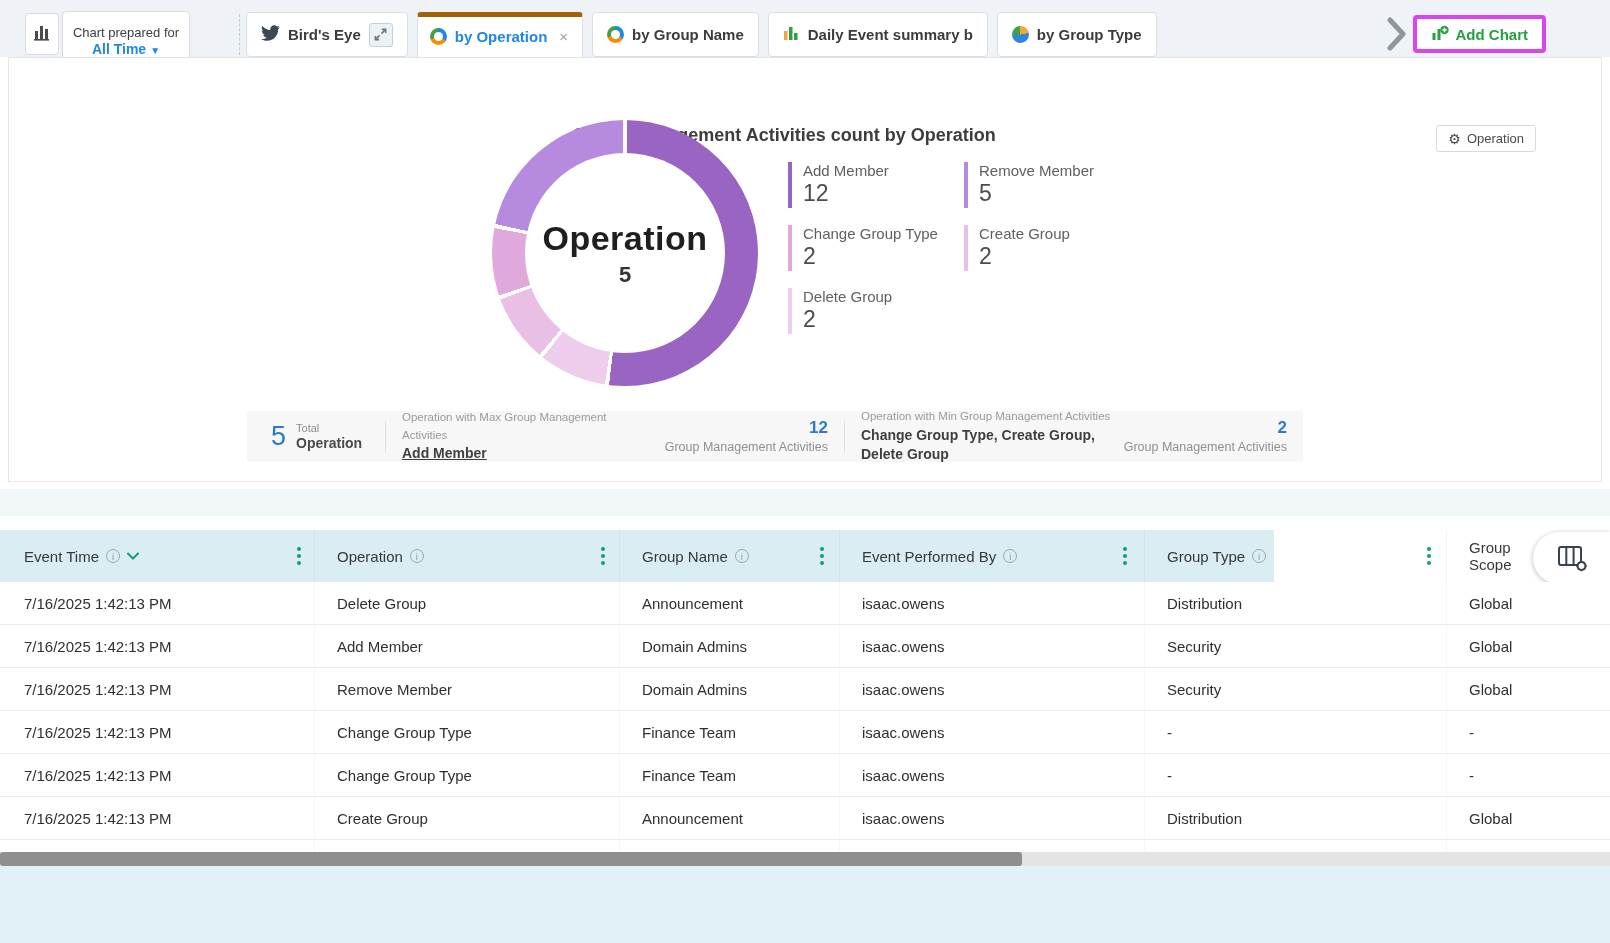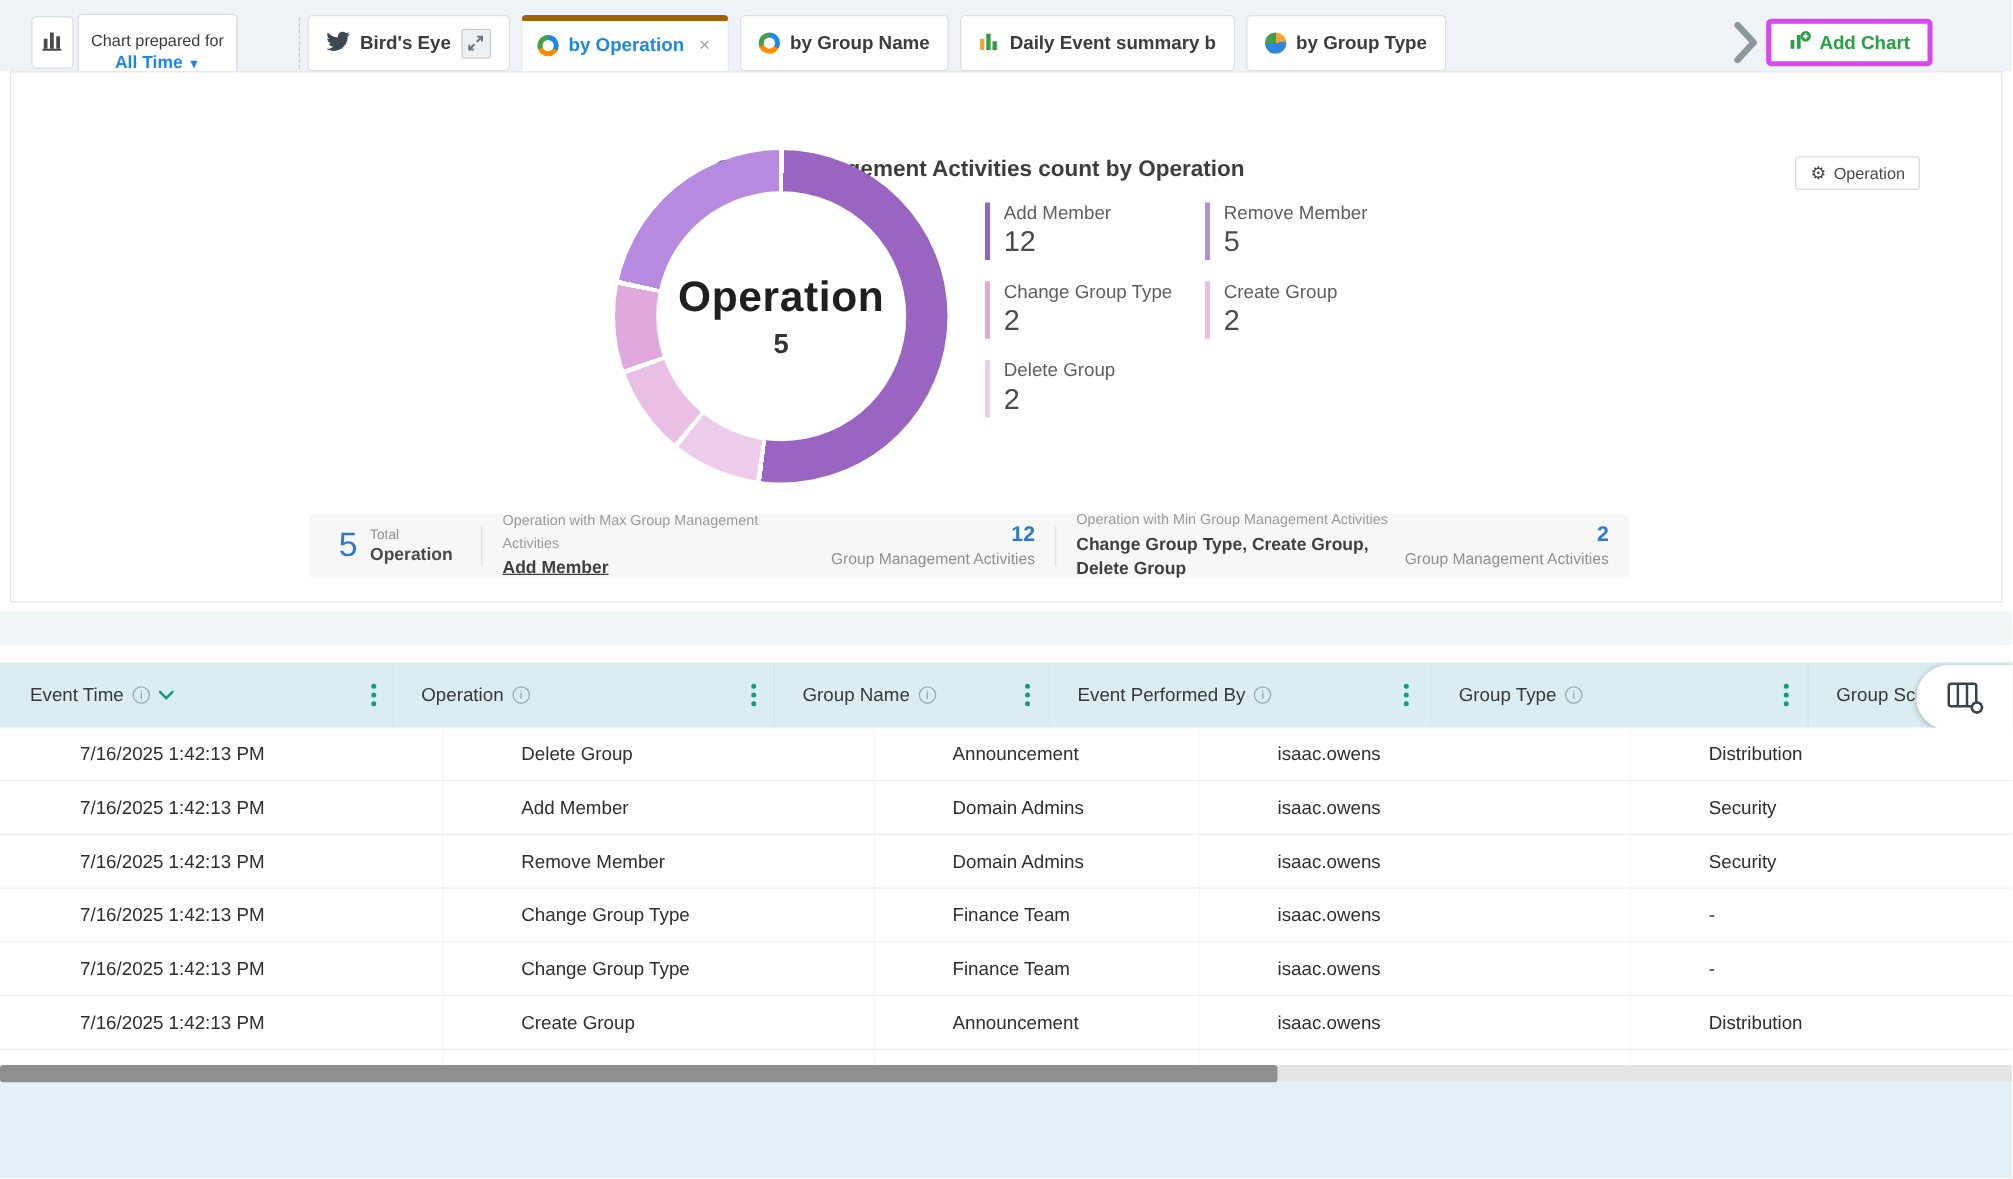--- a/index.html
+++ b/index.html
@@ -51,34 +51,34 @@
   .stat-caption { font-size:11.5px; color:#9a9a9a; line-height:1.5; }
   .stat-name { font-size:14px; font-weight:bold; color:#3f3f3f; line-height:1.4; }
   .stat-name.u { text-decoration:underline; }
   .stat-val { text-align:right; flex:0 0 auto; margin-left:12px; }
   .stat-val .v { font-size:17px; font-weight:bold; color:#2e78d2; line-height:1.3; }
   .stat-val .vl { font-size:12.5px; color:#8f8f8f; line-height:1.3; }
 
   .gap-band { position:absolute; left:0; top:489px; width:1610px; height:27px; background:#f1f6f9; }
 
   
-  .grid-header { position:absolute; left:0; top:530px; width:1610px; height:52px; background:#d9edf2; display:flex; }
+  .grid-header { position:absolute; left:0; top:530px; width:1274px; height:52px; background:#d9edf2; display:flex; }
   .hcell { display:flex; align-items:center; gap:7px; font-size:15px; font-weight:500; color:#383838; border-right:1px solid rgba(0,0,0,0.04); cursor:pointer; }
   .hc0{flex:0 0 315px; padding-left:24px;} .hc1{flex:0 0 305px; padding-left:22px;}
   .hc2{flex:0 0 220px; padding-left:22px;} .hc3{flex:0 0 305px; padding-left:22px;}
   .hc4{flex:0 0 302px; padding-left:22px;} .hc5{flex:1 1 auto; padding-left:22px; border-right:none;}
   .info-i { width:14px; height:14px; border:1px solid #a0a6ac; border-radius:50%; color:#8d949b; font-size:9.5px; display:inline-flex; align-items:center; justify-content:center; font-style:normal; flex:0 0 auto; }
   .sort-chev { width:12px; height:8px; flex:0 0 auto; }
   .vdots { position:absolute; top:547px; width:4px; height:4px; border-radius:50%; background:#129e72; box-shadow:0 7px 0 #129e72, 0 14px 0 #129e72; cursor:pointer; }
 
   .col-settings { position:absolute; right:0; top:532px; width:77px; height:52px; background:#fff; border-radius:26px 0 0 26px; box-shadow:0 1px 5px rgba(0,0,0,0.28); display:flex; align-items:center; justify-content:center; cursor:pointer; }
 
   .grid-body { position:absolute; left:0; top:582px; width:1610px; height:270px; overflow:hidden; }
   .trow { display:flex; height:43px; border-bottom:1px solid #ececec; background:#fff; }
-  .tcell { display:flex; align-items:center; font-size:15px; color:#2f2f2f; border-right:1px solid rgba(0,0,0,0.03); overflow:hidden; white-space:nowrap;margin-left:40px; }
+  .tcell { display:flex; align-items:center; font-size:15px; color:#2f2f2f; border-right:1px solid rgba(0,0,0,0.03); overflow:hidden; white-space:nowrap; }
   .tc0{flex:0 0 315px; padding-left:24px;} .tc1{flex:0 0 305px; padding-left:22px;}
   .tc2{flex:0 0 220px; padding-left:22px;} .tc3{flex:0 0 305px; padding-left:22px;}
   .tc4{flex:0 0 302px; padding-left:22px;} .tc5{flex:1 1 auto; padding-left:22px; border-right:none;}
 
   .hscroll { position:absolute; left:0; top:852px; width:1610px; height:14px; background:#e4e4e4; }
   .hscroll .thumb { position:absolute; left:0; top:0; width:1022px; height:14px; background:#8f8f8f; border-radius:3px; cursor:grab; }
 
   
   .footer { position:absolute; left:0; top:866px; width:1610px; height:77px; background:#e2f1f7; }
 </style>

